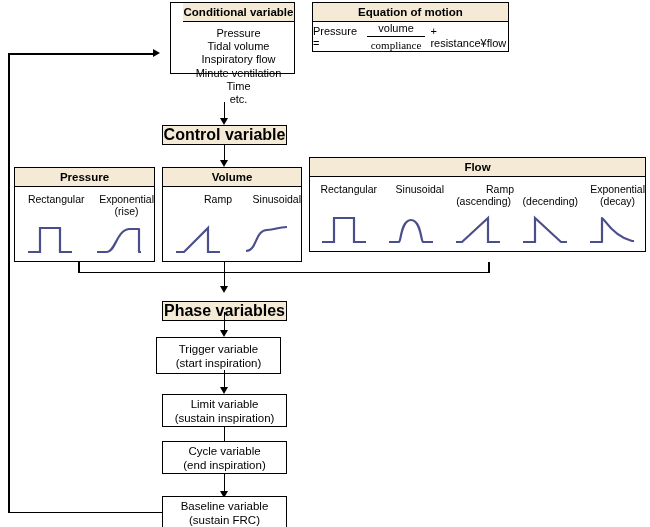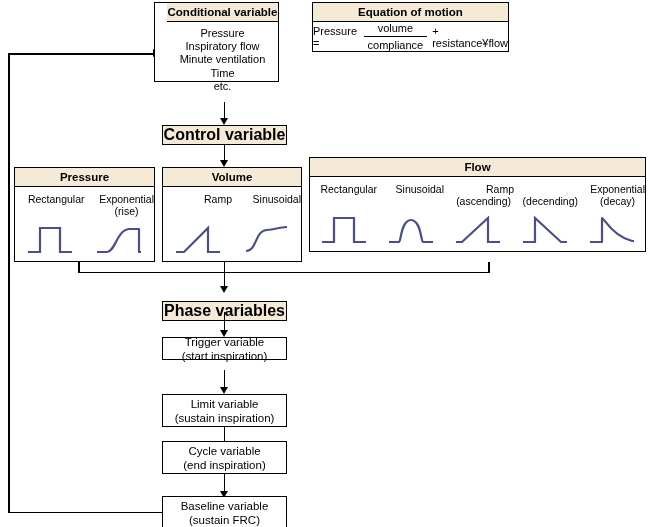--- a/index.html
+++ b/index.html
@@ -133,36 +133,37 @@
   }
   .frac {
     display: inline-flex;
     flex-direction: column;
     align-items: center;
     margin: 0 5px;
     line-height: 12.5px;
   }
   .frac .num { padding: 0 4px; }
   .frac .bar { height: 1.3px; background: #000; width: 100%; margin: 1.5px 0; }
-  .frac .den { padding: 0 4px; }
+  .frac .den { padding: 0 4px; font-family: Liberation Serif, serif; }
 </style>
 </head>
 <body>
 
 <div id="page">
 
   <div class="ln" style="left:8px; top:53px; width:1.5px; height:460px;"></div>
   <div class="ln" style="left:8px; top:511.5px; width:155px; height:1.5px;"></div>
   <div class="ln" style="left:8px; top:53px; width:146px; height:1.5px;"></div>
   <div class="arrow-right" style="left:153px; top:49.2px;"></div>
 
-  <div class="box" style="left:154px; top:2px; width:125px; height:80px;padding-left:12px;">
+  <div class="box" style="left:170px; top:2px; width:125px; height:72px;padding-left:12px;">
     <div class="hdr">Conditional variable</div>
     <div class="list">
       <div>Pressure</div>
+      <div>Tidal volume</div>
       <div>Inspiratory flow</div>
       <div>Minute ventilation</div>
       <div>Time</div>
       <div>etc.</div>
     </div>
   </div>
 
   <div class="box" style="left:312px; top:2px; width:197px; height:50px;">
     <div class="hdr">Equation of motion</div>
     <div class="eq">
@@ -267,21 +268,21 @@
   <div class="ln" style="left:223.5px; top:262px; width:1.5px; height:28px;"></div>
   <div class="arrow" style="left:219.7px; top:286px;"></div>
 
   <div class="hdr-only" style="left:162px; top:301px; width:125px; height:20px;">
     <span>Phase variables</span>
   </div>
 
   <div class="ln" style="left:223.5px; top:312px; width:1.5px; height:23px;"></div>
   <div class="arrow" style="left:219.7px; top:330px;"></div>
 
-  <div class="plainbox" style="left:162px; top:337px; width:125px; height:23px;">
+  <div class="plainbox" style="left:156px; top:337px; width:125px; height:37px;">
     <span>Trigger variable</span>
     <span>(start inspiration)</span>
   </div>
 
   <div class="ln" style="left:223.5px; top:370px; width:1.5px; height:22px;"></div>
   <div class="arrow" style="left:219.7px; top:387px;"></div>
 
   <div class="plainbox" style="left:162px; top:394px; width:125px; height:33px;">
     <span>Limit variable</span>
     <span>(sustain inspiration)</span>

